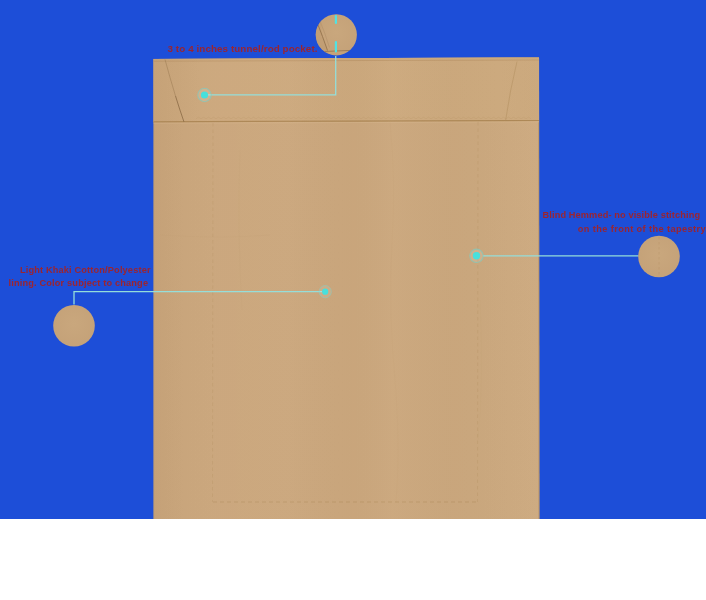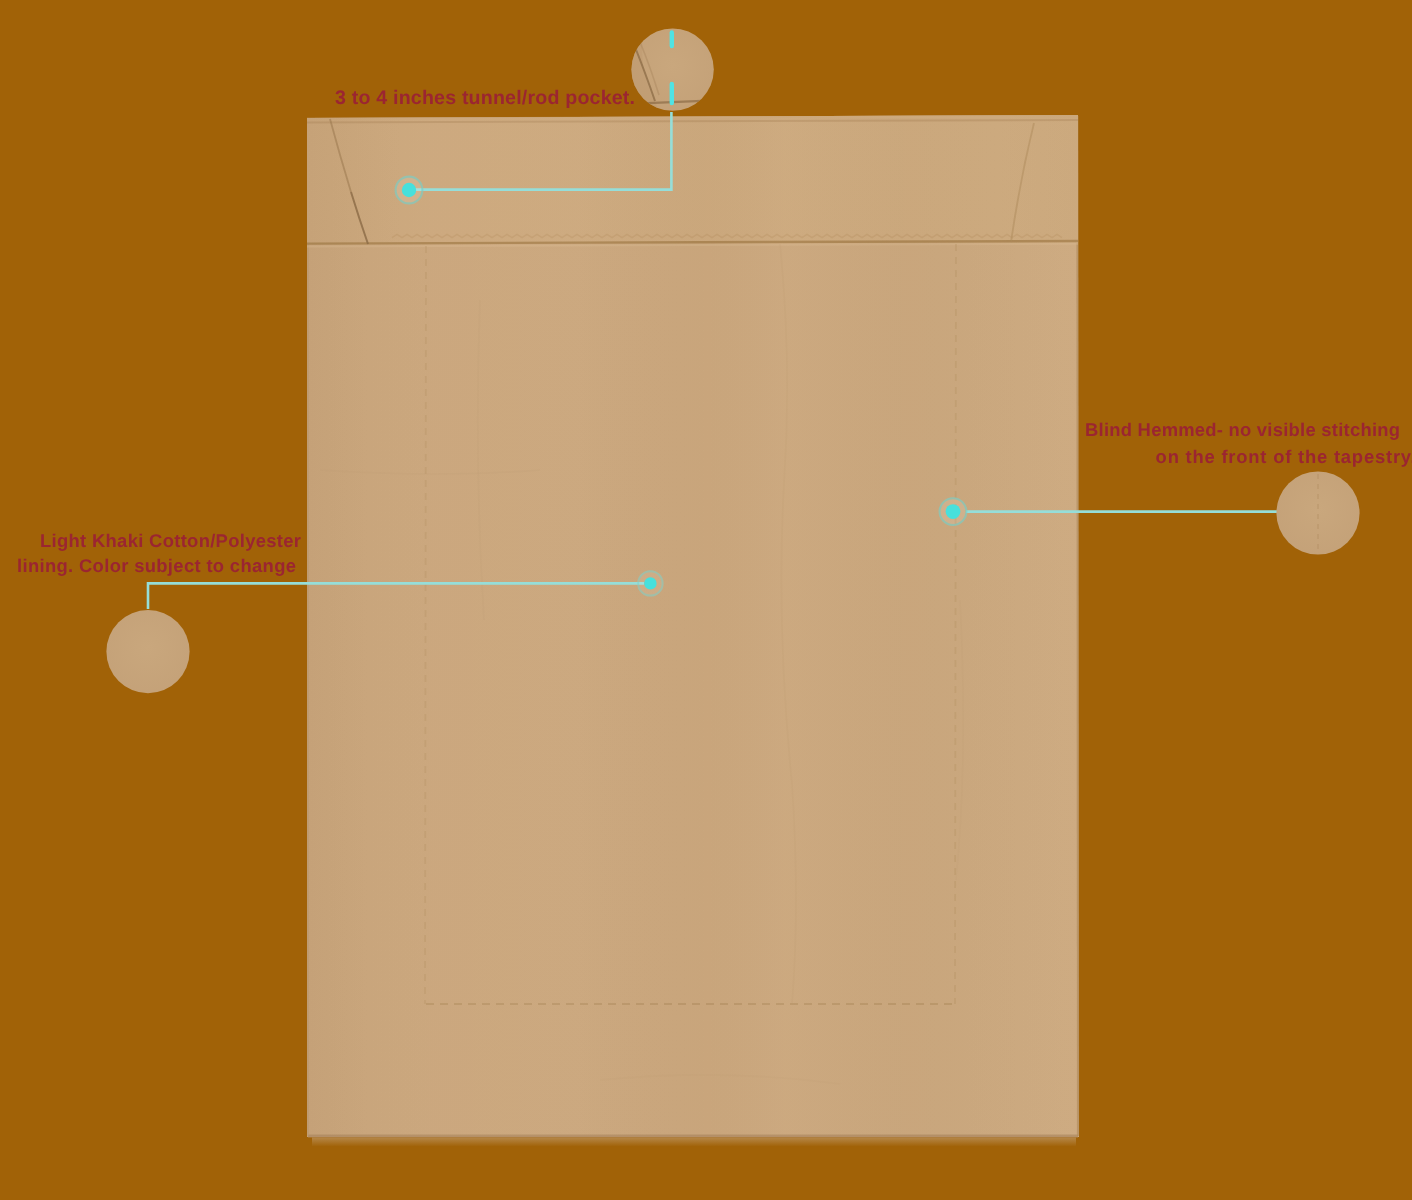--- a/index.html
+++ b/index.html
@@ -1,16 +1,16 @@
 <!DOCTYPE html>
 <html><head>
 <meta charset="utf-8">
 <style>
   html,body{margin:0;padding:0;background:#ffffff;}
-  #canvas{position:relative;width:706px;height:600px;background:#a16207;overflow:hidden;
+  #canvas{position:relative;width:706px;height:519px;background:#1d4ed8;overflow:hidden;
           font-family:"Liberation Sans", sans-serif;}
   svg{position:absolute;left:0;top:0;}
 </style>
 </head>
 <body>
 <div id="canvas">
 <svg width="706" height="600" viewBox="0 0 706 600">
   <defs>
     <linearGradient id="bodyshade" x1="0" y1="0" x2="1" y2="0">
       <stop offset="0" stop-color="#c7a379"></stop>

